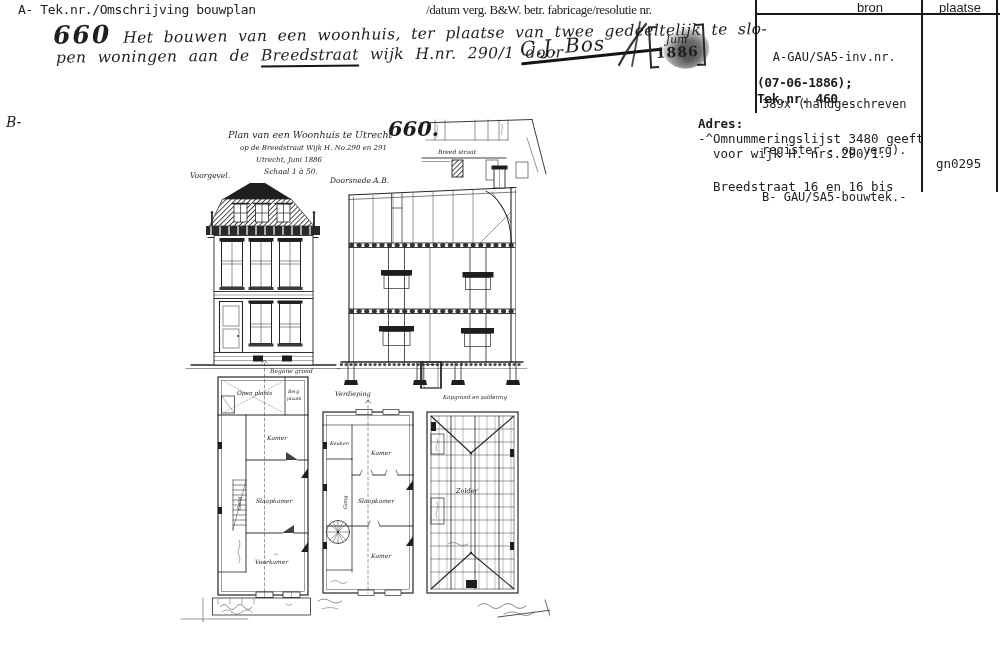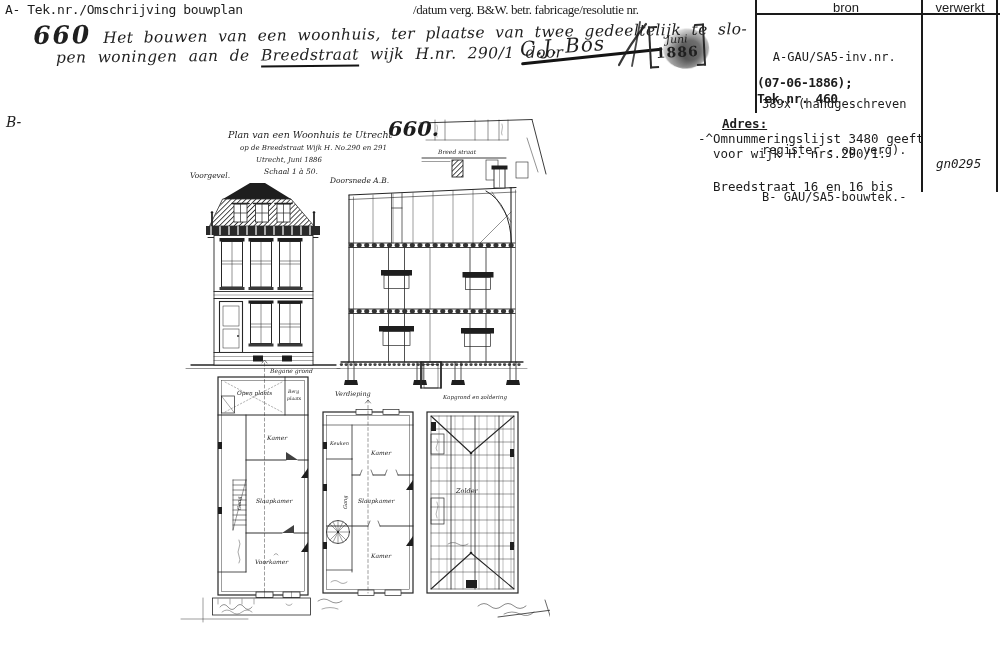--- a/index.html
+++ b/index.html
@@ -6,27 +6,27 @@
   body{
     position:relative;width:1000px;height:649px;background:#ffffff;
     font-family:"DejaVu Sans Mono","Liberation Mono",monospace;
     color:#1c1c1c;overflow:hidden;
   }
   .abs{position:absolute;}
   .sans{font-family:"Liberation Sans","DejaVu Sans",sans-serif;}
   .hand{font-family:"DejaVu Serif","Liberation Serif",serif;font-style:italic;color:#1f1f1f;}
   .vline{position:absolute;width:2px;background:#1a1a1a;}
   .hline{position:absolute;height:2px;background:#1a1a1a;}
-  .typed-header{font-size:13px;letter-spacing:-0.4px;white-space:nowrap;}
+  .typed-header{font-size:13px;letter-spacing:-0.4px;white-space:nowrap;margin-left:13px;}
   .bron-lines{font-size:12px;line-height:15.5px;white-space:pre;text-align:center;}
   .big-line{font-size:13px;font-weight:bold;white-space:nowrap;letter-spacing:-0.5px;}
   .adres-line{font-size:12.5px;line-height:15px;white-space:nowrap;}
   .hw1{white-space:nowrap;font-size:15.5px;letter-spacing:.4px;word-spacing:5px;transform:rotate(-.8deg);}
   .hw2{white-space:nowrap;font-size:15.5px;letter-spacing:.4px;word-spacing:6px;transform:rotate(-.6deg);}
-  .hw-num{font-size:25px;font-weight:bold;margin-right:12px;letter-spacing:2px;}
+  .hw-num{font-size:25px;font-weight:bold;margin-right:12px;letter-spacing:2px;margin-left:20px;}
   .street-underline{border-bottom:2px solid #141414;padding-bottom:1px;}
   .signature{font-size:20px;letter-spacing:1px;transform:rotate(-4deg);}
   .sig-under{width:142px;height:3px;background:#141414;transform:rotate(-2deg);margin-top:-1px;border-radius:2px;}
   .stamp{
     width:56px;height:42px;display:flex;align-items:center;justify-content:center;
     position:absolute;left:649px;top:25px;transform:rotate(-3deg);
   }
   .stamp .bracket{position:absolute;top:0;bottom:0;width:7px;}
   .stamp .bracket.l{left:0;border-left:2.5px solid #2a2a2a;border-top:2.5px solid #2a2a2a;border-bottom:2.5px solid #2a2a2a;}
   .stamp .bracket.r{right:0;border-right:2.5px solid #2a2a2a;border-top:2.5px solid #2a2a2a;border-bottom:2.5px solid #2a2a2a;}
@@ -72,37 +72,37 @@
     <span class="stamp-month">Juni</span>
     <span class="stamp-year">1886</span>
   </span>
   <span class="stamp-smudge"></span>
 </div>
 
 <div class="vline" style="left:755px;top:0;height:113px;"></div>
 <div class="vline" style="left:921px;top:0;height:192px;"></div>
 <div class="vline" style="left:996px;top:0;height:192px;"></div>
 <div class="hline" style="left:755px;top:13px;width:245px;"></div>
-<div class="abs sans" style="left:796px;top:0;width:100px;text-align:center;font-size:13px;">bron</div>
-<div class="abs sans" style="left:925px;top:0;width:70px;text-align:center;font-size:13px;">verwerkt</div>
+<div class="abs sans" style="left:820px;top:0;width:100px;text-align:center;font-size:13px;">bron</div>
+<div class="abs sans" style="left:925px;top:0;width:70px;text-align:center;font-size:13px;">plaatse</div>
 
 <div class="abs bron-lines" style="left:762px;top:19px;">
   <div>A-GAU/SA5-inv.nr.</div>
   <div>389x (handgeschreven</div>
   <div>register - op verg).</div>
   <div>B- GAU/SA5-bouwtek.-</div>
 </div>
 <div class="abs big-line" style="left:757px;top:75px;">(07-06-1886);</div>
 <div class="abs big-line" style="left:757px;top:91px;">Tek.nr. 460</div>
 
-<div class="abs adres-line" style="left:698px;top:116px;text-decoration:underline;font-weight:bold;margin-left:24px;">Adres:</div>
+<div class="abs adres-line" style="left:698px;top:116px;font-weight:bold;">Adres:</div>
 <div class="abs adres-line" style="left:698px;top:131px;">-^Omnummeringslijst 3480 geeft</div>
 <div class="abs adres-line" style="left:713px;top:146px;">voor wijk H. nrs.290/1:</div>
 <div class="abs adres-line" style="left:713px;top:179px;">Breedstraat 16 en 16 bis</div>
-<div class="abs adres-line" style="left:936px;top:156px;font-style:italic;">gn0295</div>
+<div class="abs adres-line" style="left:936px;top:156px;">gn0295</div>
 
 <svg class="abs" style="left:90px;top:112px;" width="460" height="520" viewBox="0 0 460 520">
   <defs>
     <pattern id="hatchD" patternUnits="userSpaceOnUse" width="3.5" height="3.5" patternTransform="rotate(45)">
       <line x1="0" y1="0" x2="0" y2="3.5" stroke="#222" stroke-width="1.6"></line>
     </pattern>
   </defs>
 
   <g stroke="#262626" stroke-width="0.7" fill="none" stroke-linecap="round">
 

